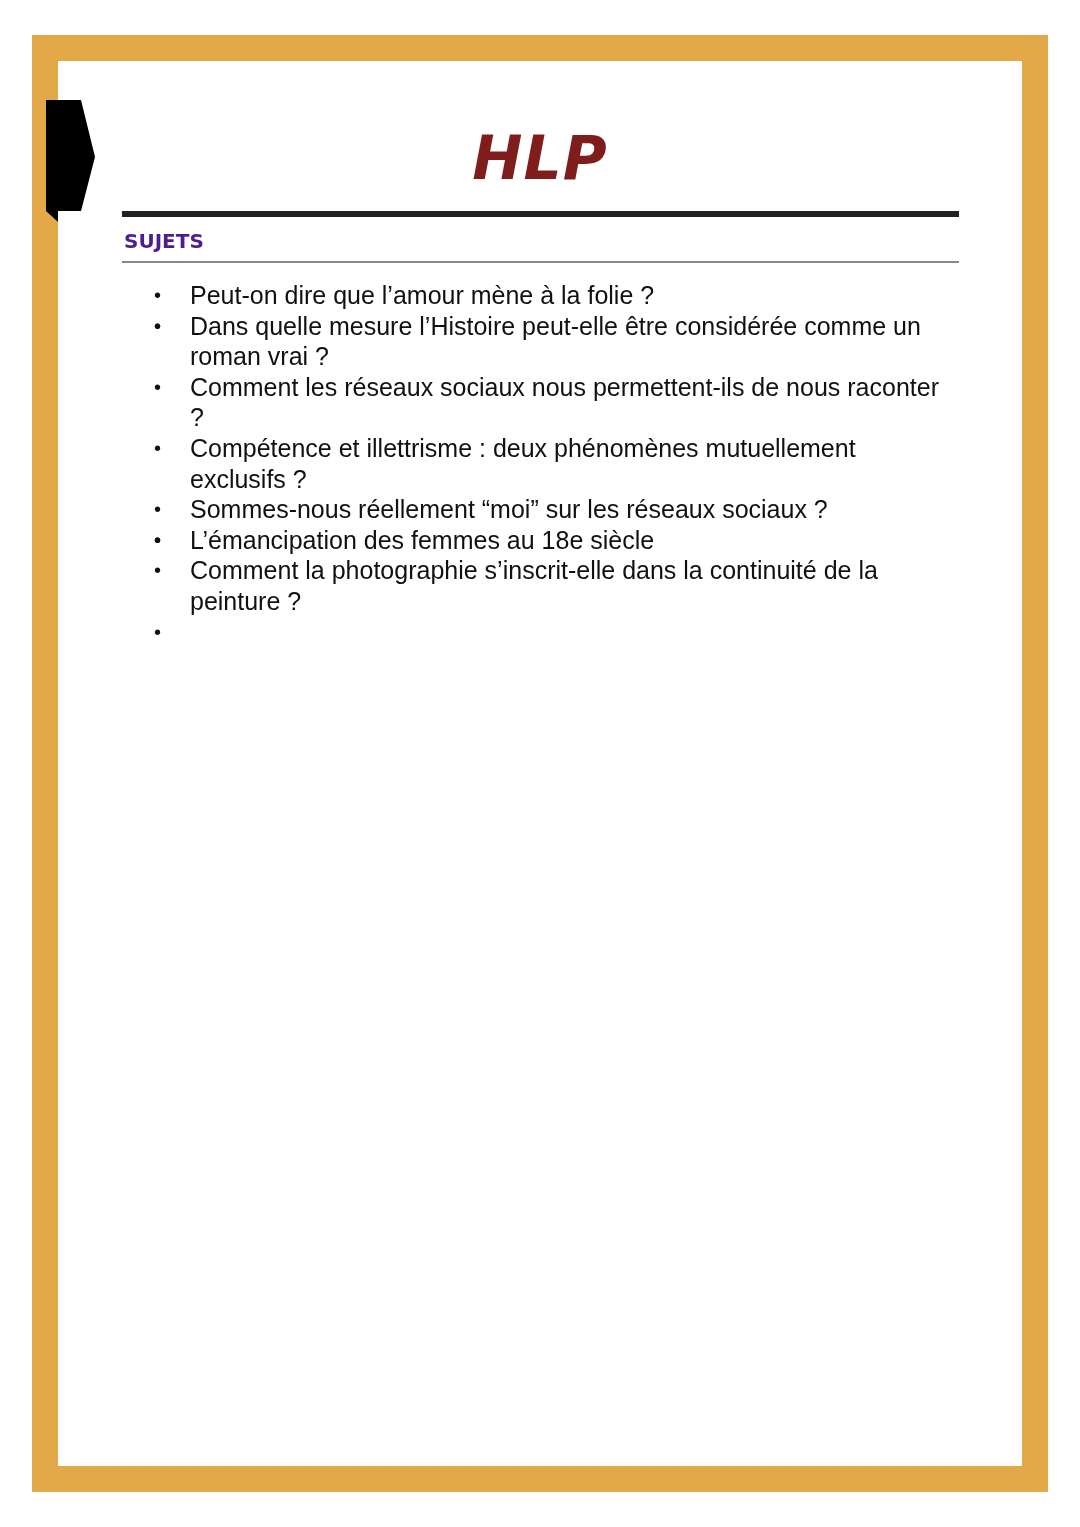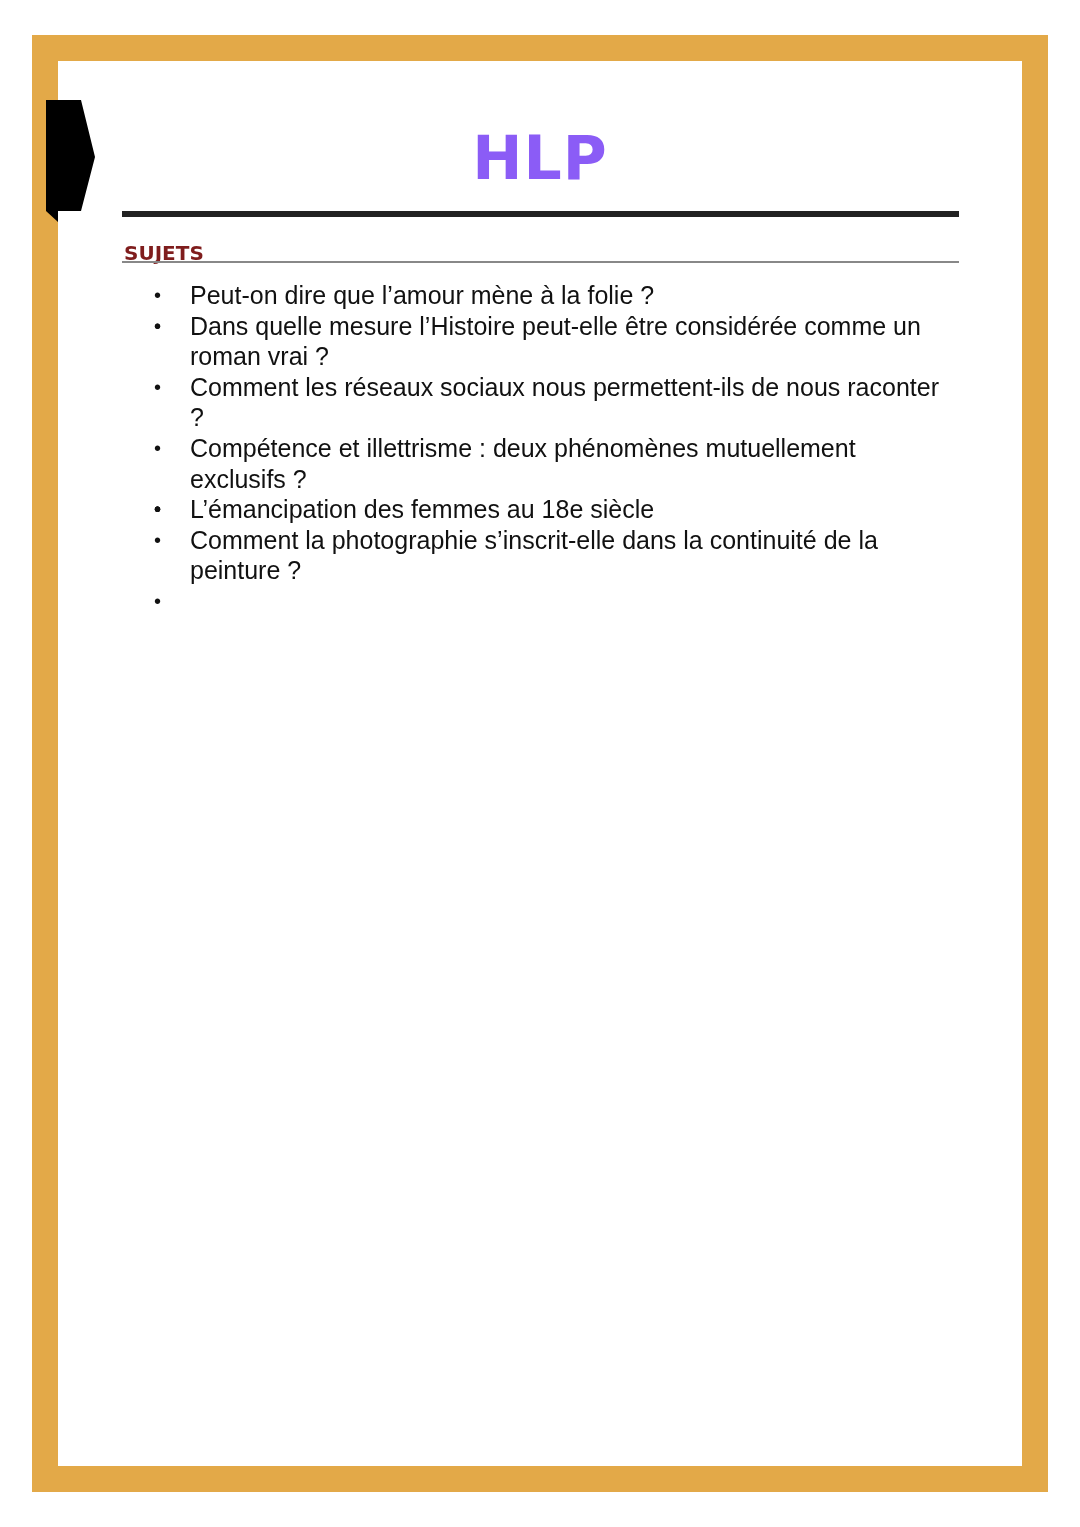--- a/index.html
+++ b/index.html
@@ -40,40 +40,41 @@
     .title {
       position: absolute;
       left: 122px;
       width: 836px;
       top: 120px;
       text-align: center;
       font-family: "DejaVu Sans", sans-serif;
       font-weight: bold;
       font-size: 60px;
       line-height: 76px;
-      color: #8b5cf6;
+      color: #7f1d1d;
       letter-spacing: 1px;
+      font-style: italic;
     }
     .rule-thick {
       position: absolute;
       left: 122px;
       top: 211px;
       width: 837px;
       height: 6px;
       background: #222222;
     }
     .section-label {
       position: absolute;
       left: 124px;
-      top: 240px;
+      top: 228px;
       font-family: "DejaVu Sans", sans-serif;
       font-weight: bold;
       font-size: 20px;
       line-height: 26px;
-      color: #7f1d1d;
+      color: #4c1d95;
     }
     .rule-thin {
       position: absolute;
       left: 122px;
       top: 261px;
       width: 837px;
       height: 2px;
       background: #888888;
     }
     .subjects {
@@ -114,19 +115,19 @@
 <div class="rule-thick"></div>
 <div class="section-label">SUJETS</div>
 <div class="rule-thin"></div>
 
 <ul class="subjects">
   <li><span class="bullet">•</span><span>Peut-on dire que l’amour mène à la folie ?</span></li>
   <li><span class="bullet">•</span></li>
   <li><span class="bullet">•</span><span>Dans quelle mesure l’Histoire peut-elle être considérée comme un roman vrai ?</span></li>
   <li style="padding-right:0"><span class="bullet">•</span><span>Comment les réseaux sociaux nous permettent-ils de nous raconter ?</span></li>
   <li><span class="bullet">•</span><span>Compétence et illettrisme : deux phénomènes mutuellement exclusifs ?</span></li>
-  <li><span class="bullet">•</span></li>
+  <li><span class="bullet">•</span><span>Sommes-nous réellement “moi” sur les réseaux sociaux ?</span></li>
   <li><span class="bullet">•</span></li>
   <li><span class="bullet">•</span></li>
   <li><span class="bullet">•</span><span>L’émancipation des femmes au 18e siècle</span></li>
   <li><span class="bullet">•</span><span>Comment la photographie s’inscrit-elle dans la continuité de la peinture ?</span></li>
   <li><span class="bullet">•</span></li>
 </ul>
 
 </body></html>

